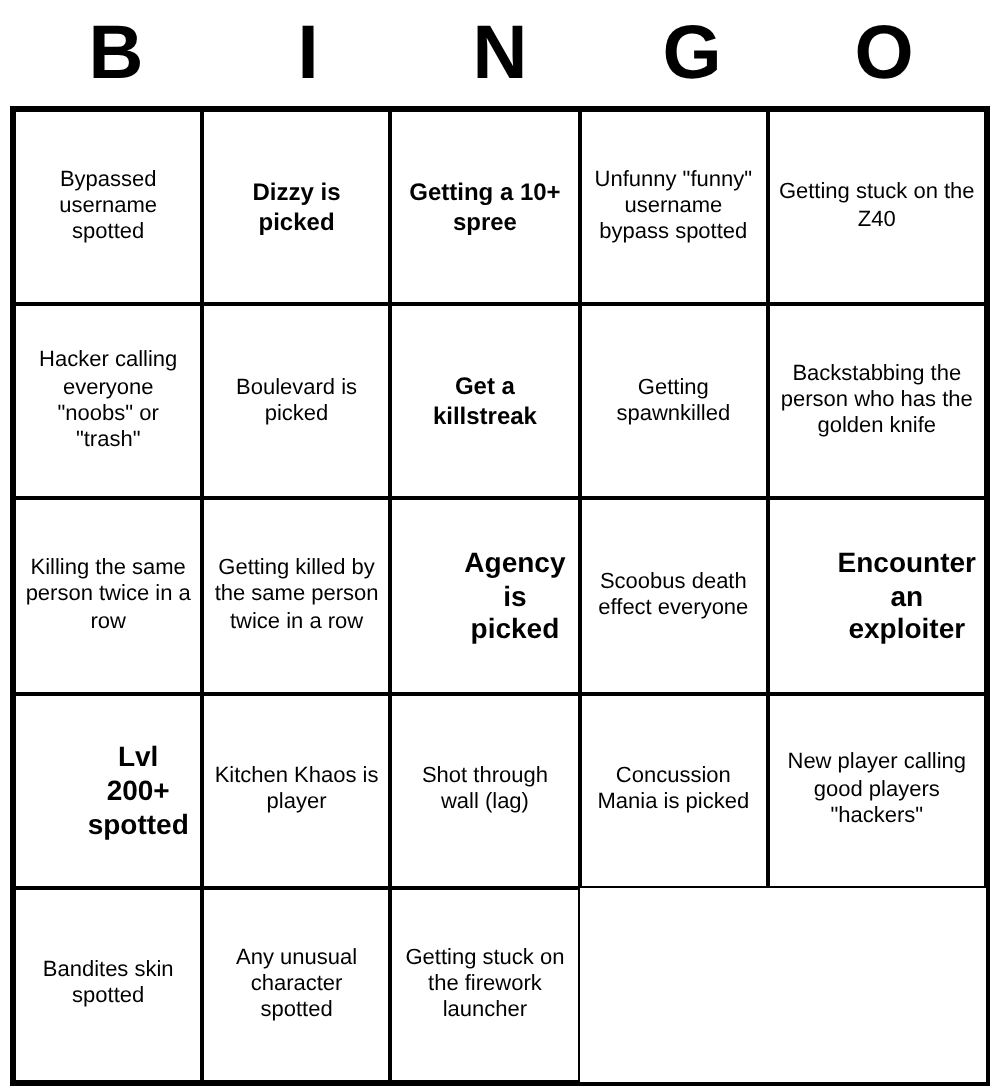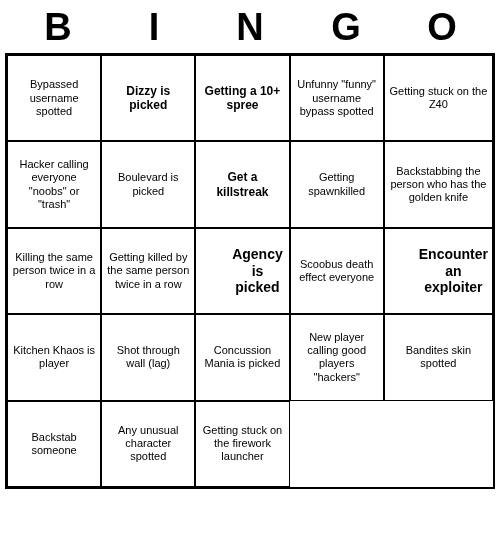--- a/index.html
+++ b/index.html
@@ -32,21 +32,21 @@
       font-weight: bold;
       width: 88px;
       text-align: center;
     }
 
     #bingo-grid {
       display: grid;
       grid-template-columns: repeat(5, 1fr);
       grid-template-rows: repeat(5, 1fr);
       width: 490px;
-      height: 436px;
+      height: 490px;
       border: 2px solid #000;
     }
 
     .bingo-cell {
       border: 1px solid #000;
       display: flex;
       align-items: center;
       justify-content: center;
       text-align: center;
       padding: 4px;
@@ -86,21 +86,21 @@
     <div class="bingo-cell">Hacker calling everyone "noobs" or "trash"</div>
     <div class="bingo-cell">Boulevard is picked</div>
     <div class="bingo-cell medium-text">Get a killstreak</div>
     <div class="bingo-cell">Getting spawnkilled</div>
     <div class="bingo-cell">Backstabbing the person who has the golden knife</div>
     <div class="bingo-cell">Killing the same person twice in a row</div>
     <div class="bingo-cell">Getting killed by the same person twice in a row</div>
     <div class="bingo-cell large-text">Agency is picked</div>
     <div class="bingo-cell">Scoobus death effect everyone</div>
     <div class="bingo-cell large-text">Encounter an exploiter</div>
+    <div class="bingo-cell large-text">Lvl 200+ spotted</div>
     <div class="bingo-cell">Kitchen Khaos is player</div>
     <div class="bingo-cell">Shot through wall (lag)</div>
     <div class="bingo-cell">Concussion Mania is picked</div>
     <div class="bingo-cell">New player calling good players "hackers"</div>
     <div class="bingo-cell">Bandites skin spotted</div>
-    <div class="bingo-cell">Backstab someone</div>
     <div class="bingo-cell">Any unusual character spotted</div>
     <div class="bingo-cell">Getting stuck on the firework launcher</div>
   </div>
 
 </body></html>

